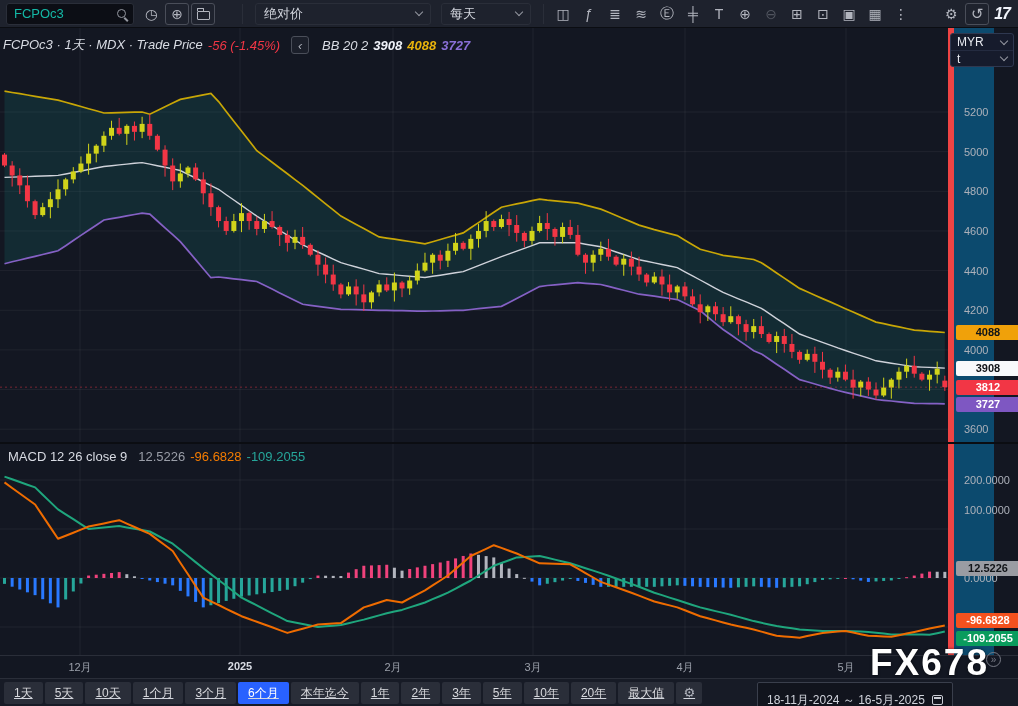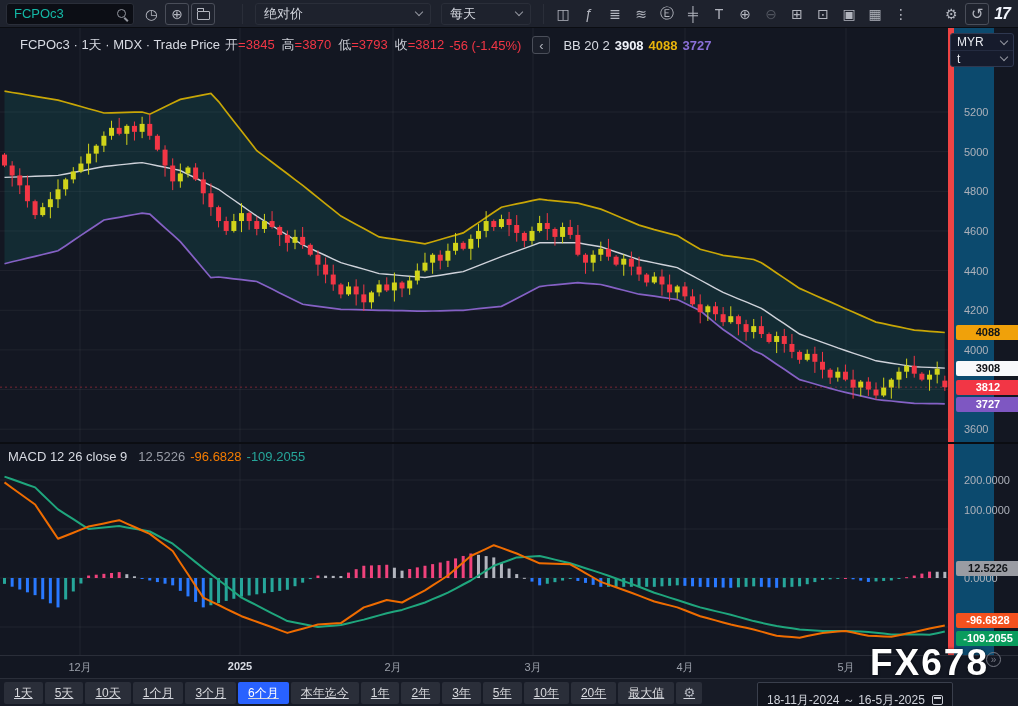--- a/index.html
+++ b/index.html
@@ -38,21 +38,21 @@
   .tick{position:absolute;left:10px;transform:translateY(-50%);white-space:nowrap;}
   .tag{position:absolute;left:2px;width:64px;height:15px;line-height:15px;text-align:center;
     font-size:11px;border-radius:2px;font-weight:700;}
   #unit-panel{position:absolute;left:950px;top:33px;width:64px;background:#161b2c;border:1px solid #2f3850;
     border-radius:3px;z-index:45;font-size:12px;color:#e8eaf0;}
   .unit-row{display:flex;align-items:center;justify-content:space-between;padding:2px 6px;height:16px;cursor:pointer;}
   .unit-row + .unit-row{border-top:1px solid #242b40;}
 
   
   .legend{position:absolute;display:flex;align-items:center;gap:5px;font-size:13px;z-index:30;white-space:nowrap;}
-  #main-legend{left:20px;top:36px;}
+  #main-legend{left:3px;top:36px;font-style:italic;}
   #macd-legend{left:8px;top:449px;}
   .lg-title{color:#d8dbe3;}
   .lg-k{color:#c9ccd4;}
   .lg-red{color:#f23645;}
   .collapse-btn{width:18px;height:18px;border:1px solid #4a4e59;border-radius:3px;background:#1b1f2a;
     color:#b2b5be;display:flex;align-items:center;justify-content:center;font-size:13px;line-height:1;
     margin:0 6px;cursor:pointer;}
 
   
   #time-axis{position:absolute;left:0;top:655px;width:1018px;height:23px;background:#131722;
@@ -550,26 +550,20 @@
         <g>
           <path d="M4.5 33.6 L12.1 36.3 L19.8 39.0 L27.4 41.7 L35.1 44.4 L42.7 51.7 L50.4 59.1 L58.0 66.4 L65.7 71.3 L73.3 76.2 L80.9 81.1 L88.6 86.0 L96.2 85.3 L103.9 84.5 L111.5 83.8 L119.2 83.1 L126.8 84.4 L134.5 85.8 L142.1 87.1 L149.8 88.5 L157.4 92.5 L165.0 96.6 L172.7 100.7 L180.3 106.8 L188.0 113.0 L195.6 119.1 L203.3 125.2 L210.9 131.1 L218.6 137.0 L226.2 142.8 L233.8 148.7 L241.5 154.6 L249.1 158.5 L256.8 162.4 L264.4 166.4 L272.1 170.3 L279.7 174.2 L287.4 178.1 L295.0 179.6 L302.7 181.1 L310.3 182.5 L317.9 184.0 L325.6 183.3 L333.2 182.7 L340.9 182.0 L348.5 180.2 L356.2 178.4 L363.8 176.6 L371.5 174.5 L379.1 172.4 L386.8 170.3 L394.4 168.6 L402.0 166.9 L409.7 164.4 L417.3 162.0 L425.0 159.5 L432.6 156.2 L440.3 153.0 L447.9 149.7 L455.6 145.6 L463.2 141.5 L470.8 137.5 L478.5 132.5 L486.1 127.6 L493.8 122.8 L501.4 120.0 L509.1 117.2 L516.7 114.4 L524.4 113.9 L532.0 113.4 L539.6 113.0 L547.3 114.8 L554.9 116.6 L562.6 118.5 L570.2 120.3 L577.9 122.8 L585.5 125.2 L593.2 127.6 L600.8 130.1 L608.5 132.8 L616.1 135.5 L623.7 138.2 L631.4 140.9 L639.0 143.8 L646.7 146.8 L654.3 149.7 L662.0 152.1 L669.6 154.6 L677.3 157.0 L684.9 159.5 L692.5 162.0 L700.2 164.4 L707.8 166.2 L715.5 168.1 L723.1 169.9 L730.8 171.8 L738.4 173.9 L746.1 176.0 L753.7 178.1 L761.4 179.8 L769.0 181.4 L776.6 183.0 L784.3 184.2 L791.9 185.3 L799.6 186.5 L807.2 186.9 L814.9 187.4 L822.5 187.9 L830.2 187.9 L837.8 187.9 L845.4 187.9 L853.1 188.2 L860.7 188.6 L868.4 188.9 L876.0 189.7 L883.7 190.5 L891.3 191.4 L899.0 191.4 L906.6 191.4 L914.3 191.4 L921.9 191.6 L929.5 191.8 L937.2 190.2 L944.8 188.5" fill="none" stroke="#1fa67d" stroke-width="2" stroke-linejoin="round"></path>
           <path d="M4.5 39.4 L12.1 45.0 L19.8 50.5 L27.4 56.0 L35.1 61.5 L42.7 72.9 L50.4 84.4 L58.0 95.8 L65.7 92.7 L73.3 89.7 L80.9 86.6 L88.6 83.5 L96.2 82.0 L103.9 80.4 L111.5 78.8 L119.2 77.2 L126.8 80.6 L134.5 84.0 L142.1 87.5 L149.8 90.9 L157.4 96.6 L165.0 102.3 L172.7 108.0 L180.3 119.7 L188.0 131.3 L195.6 143.0 L203.3 154.6 L210.9 158.3 L218.6 162.0 L226.2 165.8 L233.8 169.5 L241.5 173.2 L249.1 176.0 L256.8 178.8 L264.4 181.5 L272.1 184.3 L279.7 187.1 L287.4 189.9 L295.0 187.8 L302.7 185.7 L310.3 183.6 L317.9 181.5 L325.6 181.1 L333.2 180.6 L340.9 180.1 L348.5 174.9 L356.2 169.6 L363.8 164.4 L371.5 162.0 L379.1 159.5 L386.8 157.0 L394.4 158.3 L402.0 159.5 L409.7 155.4 L417.3 151.3 L425.0 147.3 L432.6 142.4 L440.3 137.5 L447.9 132.5 L455.6 126.0 L463.2 119.5 L470.8 113.0 L478.5 109.4 L486.1 105.8 L493.8 102.2 L501.4 104.9 L509.1 107.7 L516.7 110.5 L524.4 113.8 L532.0 117.0 L539.6 120.3 L547.3 120.5 L554.9 120.8 L562.6 121.0 L570.2 121.3 L577.9 125.7 L585.5 130.1 L593.2 134.5 L600.8 138.9 L608.5 141.6 L616.1 144.3 L623.7 147.0 L631.4 149.7 L639.0 152.6 L646.7 155.6 L654.3 158.5 L662.0 160.5 L669.6 162.4 L677.3 164.4 L684.9 167.3 L692.5 170.3 L700.2 173.2 L707.8 175.3 L715.5 177.4 L723.1 179.5 L730.8 181.5 L738.4 183.2 L746.1 184.8 L753.7 186.5 L761.4 188.6 L769.0 190.7 L776.6 192.8 L784.3 193.5 L791.9 194.1 L799.6 194.8 L807.2 193.1 L814.9 191.5 L822.5 189.9 L830.2 189.2 L837.8 188.6 L845.4 187.9 L853.1 189.6 L860.7 191.2 L868.4 192.8 L876.0 193.1 L883.7 193.5 L891.3 193.8 L899.0 192.2 L906.6 190.5 L914.3 188.9 L921.9 187.2 L929.5 185.5 L937.2 183.9 L944.8 182.4" fill="none" stroke="#ef6c00" stroke-width="2" stroke-linejoin="round"></path>
         </g>
       </svg>
   </div>
   <div class="pane-divider" style="top:442px;"></div>
 
   <div id="main-legend" class="legend">
     <span class="lg-title">FCPOc3 · 1天 · MDX · Trade Price</span>
-    <span id="ohlc-spans" style="display:flex;gap:7px;">
-        <span><span class="lg-k">开</span><span class="lg-red">=3845</span></span>
-        <span><span class="lg-k">高</span><span class="lg-red">=3870</span></span>
-        <span><span class="lg-k">低</span><span class="lg-red">=3793</span></span>
-        <span><span class="lg-k">收</span><span class="lg-red">=3812</span></span>
-      </span>
     <span class="lg-red">-56 (-1.45%)</span>
     <span class="collapse-btn">‹</span>
     <span class="lg-title" style="margin-left:2px;">BB 20 2</span>
     <b id="bb-basis" style="color: rgb(240, 243, 250);">3908</b>
     <b id="bb-upper" style="color: rgb(232, 179, 11);">4088</b>
     <b id="bb-lower" style="color: rgb(138, 111, 216);">3727</b>
   </div>
   <div id="macd-legend" class="legend">
     <span class="lg-title">MACD 12 26 close 9</span>
     <span id="macd-hist-v" style="margin-left: 6px; color: rgb(154, 158, 168);">12.5226</span>

